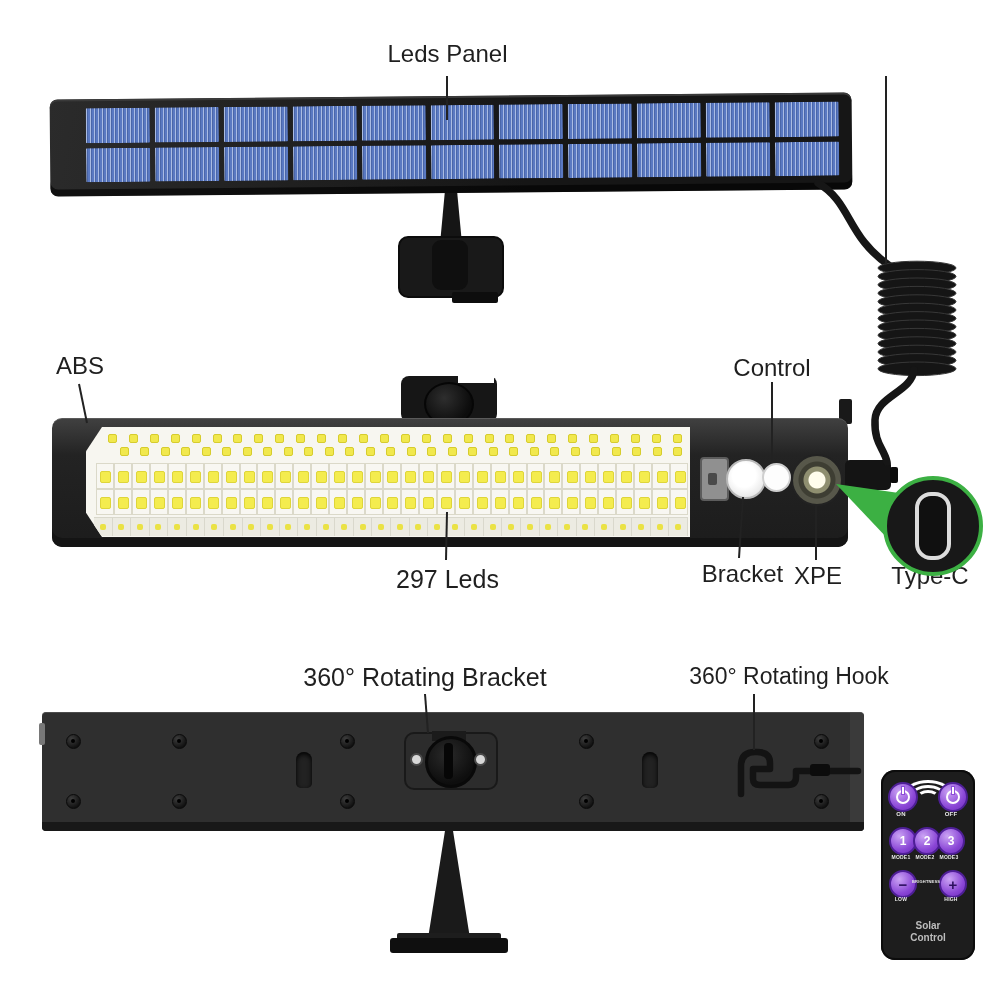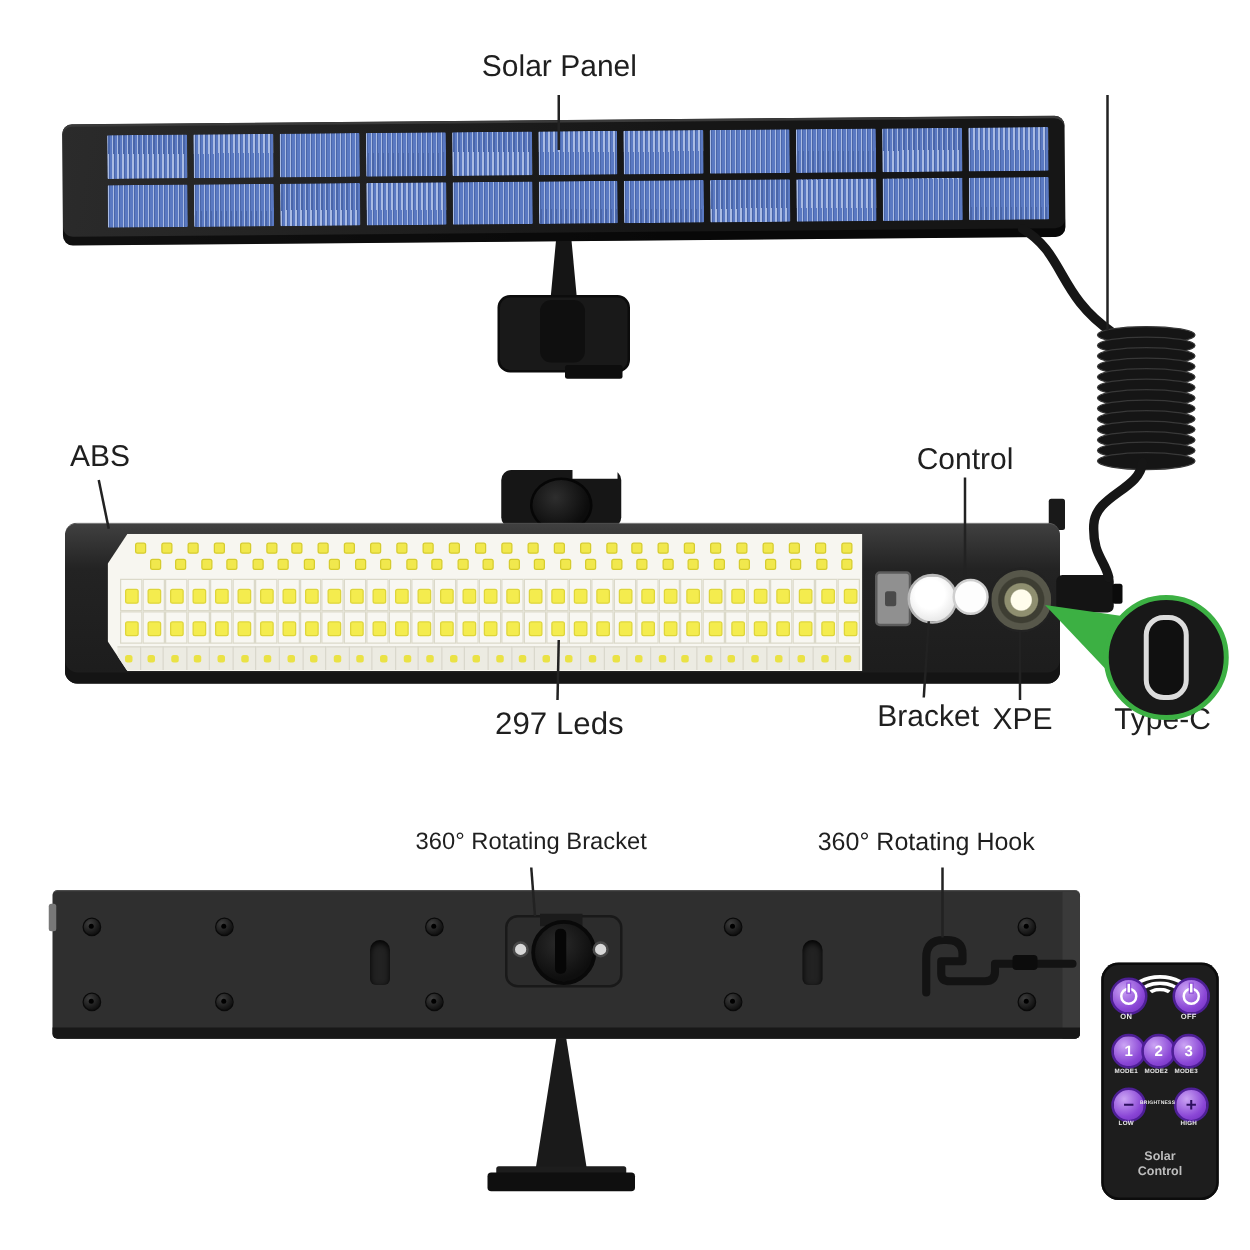--- a/index.html
+++ b/index.html
@@ -97,21 +97,21 @@
   .pwr{position:relative;width:10px;height:10px;border:2px solid #fff;border-radius:50%;}
   .pwr::after{content:"";position:absolute;left:50%;top:-5px;width:2px;height:7px;margin-left:-1px;background:#fff;box-shadow:0 0 0 1px rgba(138,70,214,.9);}
   .pm{color:#2d1060;font-size:15px;font-weight:bold;line-height:1;}
   .rtitle{position:absolute;left:0;top:150px;width:100%;text-align:center;color:#bdbdbd;font-size:10px;font-weight:bold;line-height:1.2;}
 </style>
 </head>
 <body>
 
 <div id="stage">
 
-  <div class="lbl" style="left:330px;top:40px;width:235px;">Solar Panel</div>
+  <div class="lbl" style="left:330px;top:40px;width:235px;">Leds Panel</div>
 
   <div class="solar">
     <div class="solar-cells">
         <div class="cell"></div>
         <div class="cell"></div>
         <div class="cell"></div>
         <div class="cell"></div>
         <div class="cell"></div>
         <div class="cell"></div>
         <div class="cell"></div>
@@ -365,22 +365,22 @@
 
   <div class="tc-circle">
     <div class="tc-port"></div>
   </div>
 
   <div class="lbl" style="left:390px;top:565px;width:115px;font-size:25px;">297 Leds</div>
   <div class="lbl" style="left:695px;top:560px;width:95px;">Bracket</div>
   <div class="lbl" style="left:790px;top:562px;width:56px;">XPE</div>
   <div class="lbl" style="left:880px;top:562px;width:100px;">Type-C</div>
 
-  <div class="lbl" style="left:300px;top:663px;width:250px;font-size:19px;">360° Rotating Bracket</div>
-  <div class="lbl" style="left:616px;top:663px;width:250px;font-size:20px;">360° Rotating Hook</div>
+  <div class="lbl" style="left:300px;top:663px;width:250px;font-size:25px;">360° Rotating Bracket</div>
+  <div class="lbl" style="left:664px;top:663px;width:250px;font-size:23px;">360° Rotating Hook</div>
 
   <div class="bar2">
     <div class="bar2-cap"></div>
     <div class="bar2-tab"></div>
   </div>
   <div class="keyhole" style="left:296px;top:752px;"></div>
   <div class="keyhole" style="left:642px;top:752px;"></div>
   <div class="plate3"></div>
   <div class="plate3-notch"></div>
   <div class="knob3"></div>

